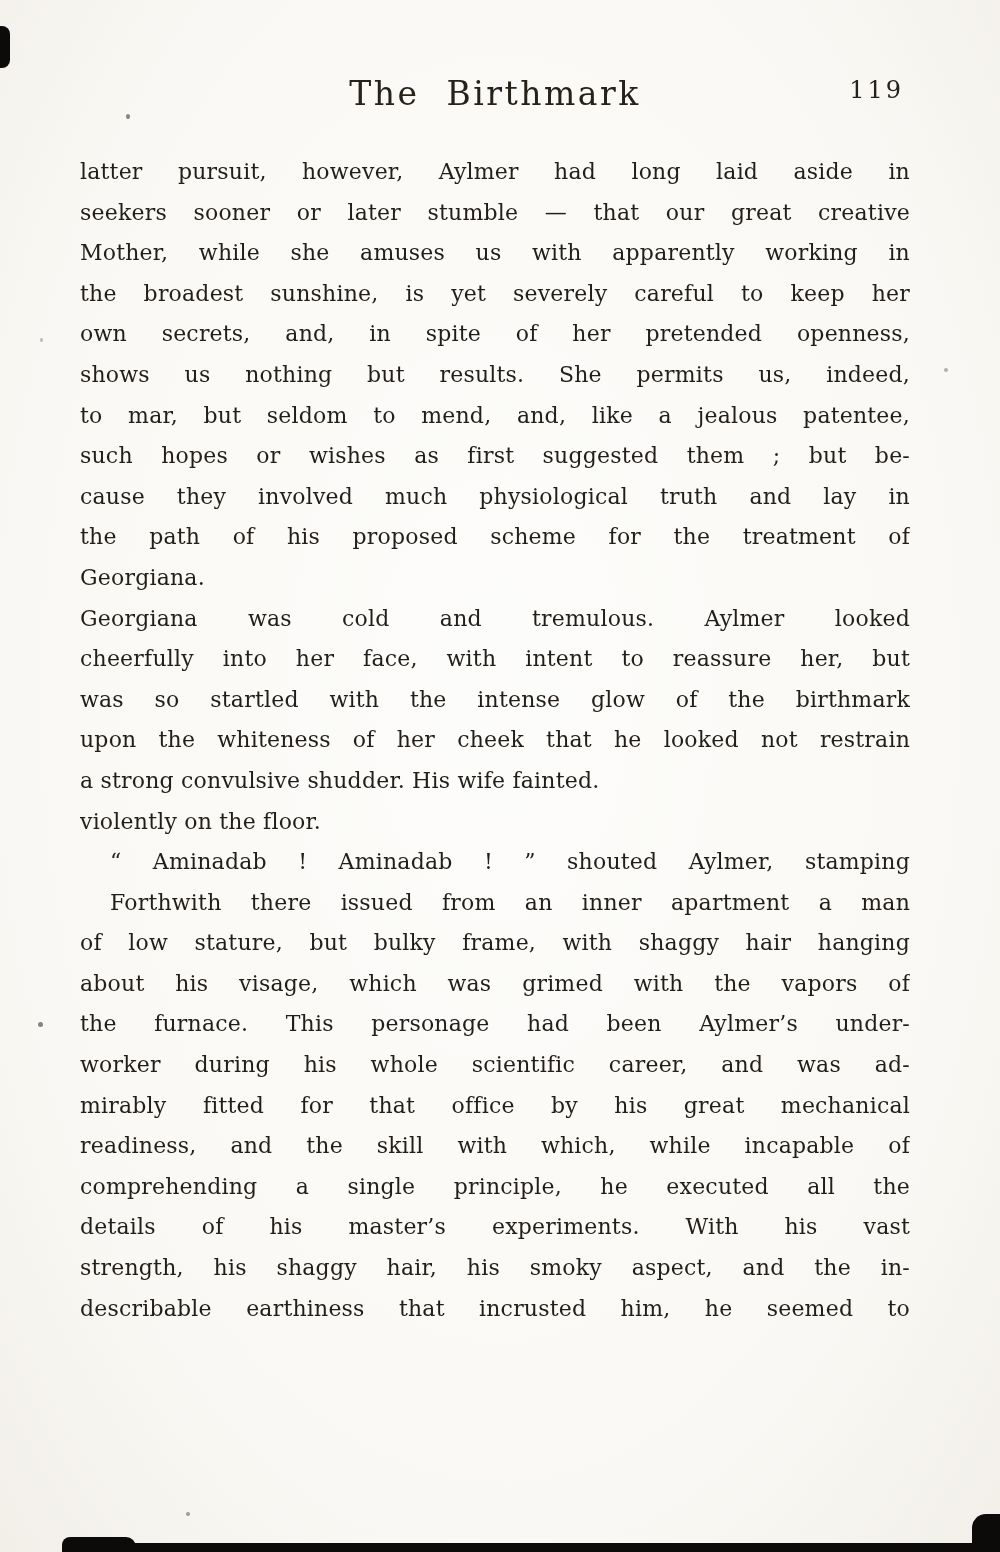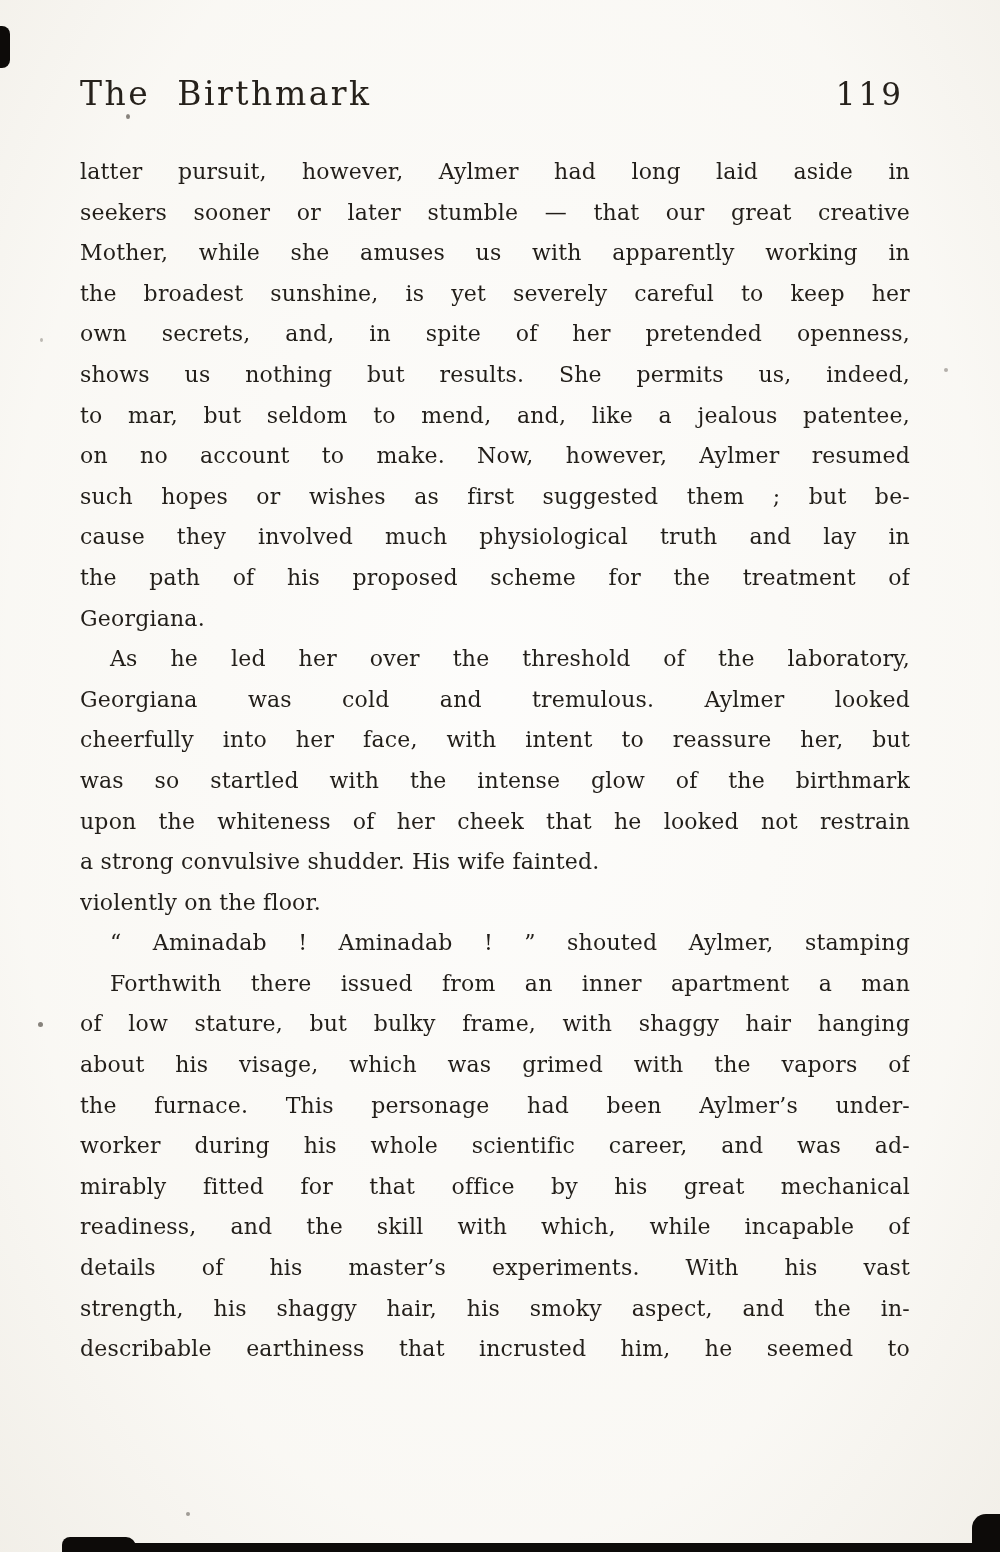--- a/index.html
+++ b/index.html
@@ -24,31 +24,31 @@
 
   
   .page-header {
     position: absolute;
     top: 74px;
     left: 80px;
     right: 90px;
     height: 44px;
   }
   .running-title {
-    text-align: left;
+    text-align: center;
     font-size: 33px;
     letter-spacing: 2.5px;
     word-spacing: 14px;
     color: #26211b;
   }
   .page-number {
     position: absolute;
     top: 2px;
     right: 6px;
-    font-size: 31px;
+    font-size: 24px;
     letter-spacing: 3px;
     color: #26211b;
   }
 
   
   .text-block {
     position: absolute;
     top: 152px;
     left: 80px;
     width: 830px;
@@ -124,46 +124,45 @@
 
   <div class="text-block">
       <div class="paragraph">
         <div class="line">latter pursuit, however, Aylmer had long laid aside in</div>
         <div class="line">seekers sooner or later stumble — that our great creative</div>
         <div class="line">Mother, while she amuses us with apparently working in</div>
         <div class="line">the broadest sunshine, is yet severely careful to keep her</div>
         <div class="line">own secrets, and, in spite of her pretended openness,</div>
         <div class="line">shows us nothing but results. She permits us, indeed,</div>
         <div class="line">to mar, but seldom to mend, and, like a jealous patentee,</div>
-        <div class="line">on no account to make. Now, however, Aylmer resumed</div>
         <div class="line">such hopes or wishes as first suggested them ; but be-</div>
         <div class="line">cause they involved much physiological truth and lay in</div>
         <div class="line">the path of his proposed scheme for the treatment of</div>
         <div class="line para-end">Georgiana.</div>
       </div>
       <div class="paragraph">
-        <div class="line indent">As he led her over the threshold of the laboratory,</div>
         <div class="line">Georgiana was cold and tremulous. Aylmer looked</div>
         <div class="line">cheerfully into her face, with intent to reassure her, but</div>
         <div class="line">was so startled with the intense glow of the birthmark</div>
         <div class="line">upon the whiteness of her cheek that he looked not restrain</div>
         <div class="line para-end">a strong convulsive shudder. His wife fainted.</div>
       </div>
       <div class="paragraph">
         <div class="line para-end">violently on the floor.</div>
         <div class="line indent">“ Aminadab ! Aminadab ! ” shouted Aylmer, stamping</div>
       </div>
       <div class="paragraph">
         <div class="line indent">Forthwith there issued from an inner apartment a man</div>
         <div class="line">of low stature, but bulky frame, with shaggy hair hanging</div>
         <div class="line">about his visage, which was grimed with the vapors of</div>
         <div class="line">the furnace. This personage had been Aylmer’s under-</div>
         <div class="line">worker during his whole scientific career, and was ad-</div>
         <div class="line">mirably fitted for that office by his great mechanical</div>
         <div class="line">readiness, and the skill with which, while incapable of</div>
+        <div class="line">comprehending a single principle, he executed all the</div>
         <div class="line">details of his master’s experiments. With his vast</div>
         <div class="line">strength, his shaggy hair, his smoky aspect, and the in-</div>
         <div class="line">describable earthiness that incrusted him, he seemed to</div>
       </div>
     </div>
 
   <div class="artifact artifact-top-left"></div>
   <div class="artifact artifact-bottom-bar"></div>
   <div class="artifact artifact-bottom-blob"></div>
   <div class="artifact artifact-bottom-right"></div>

